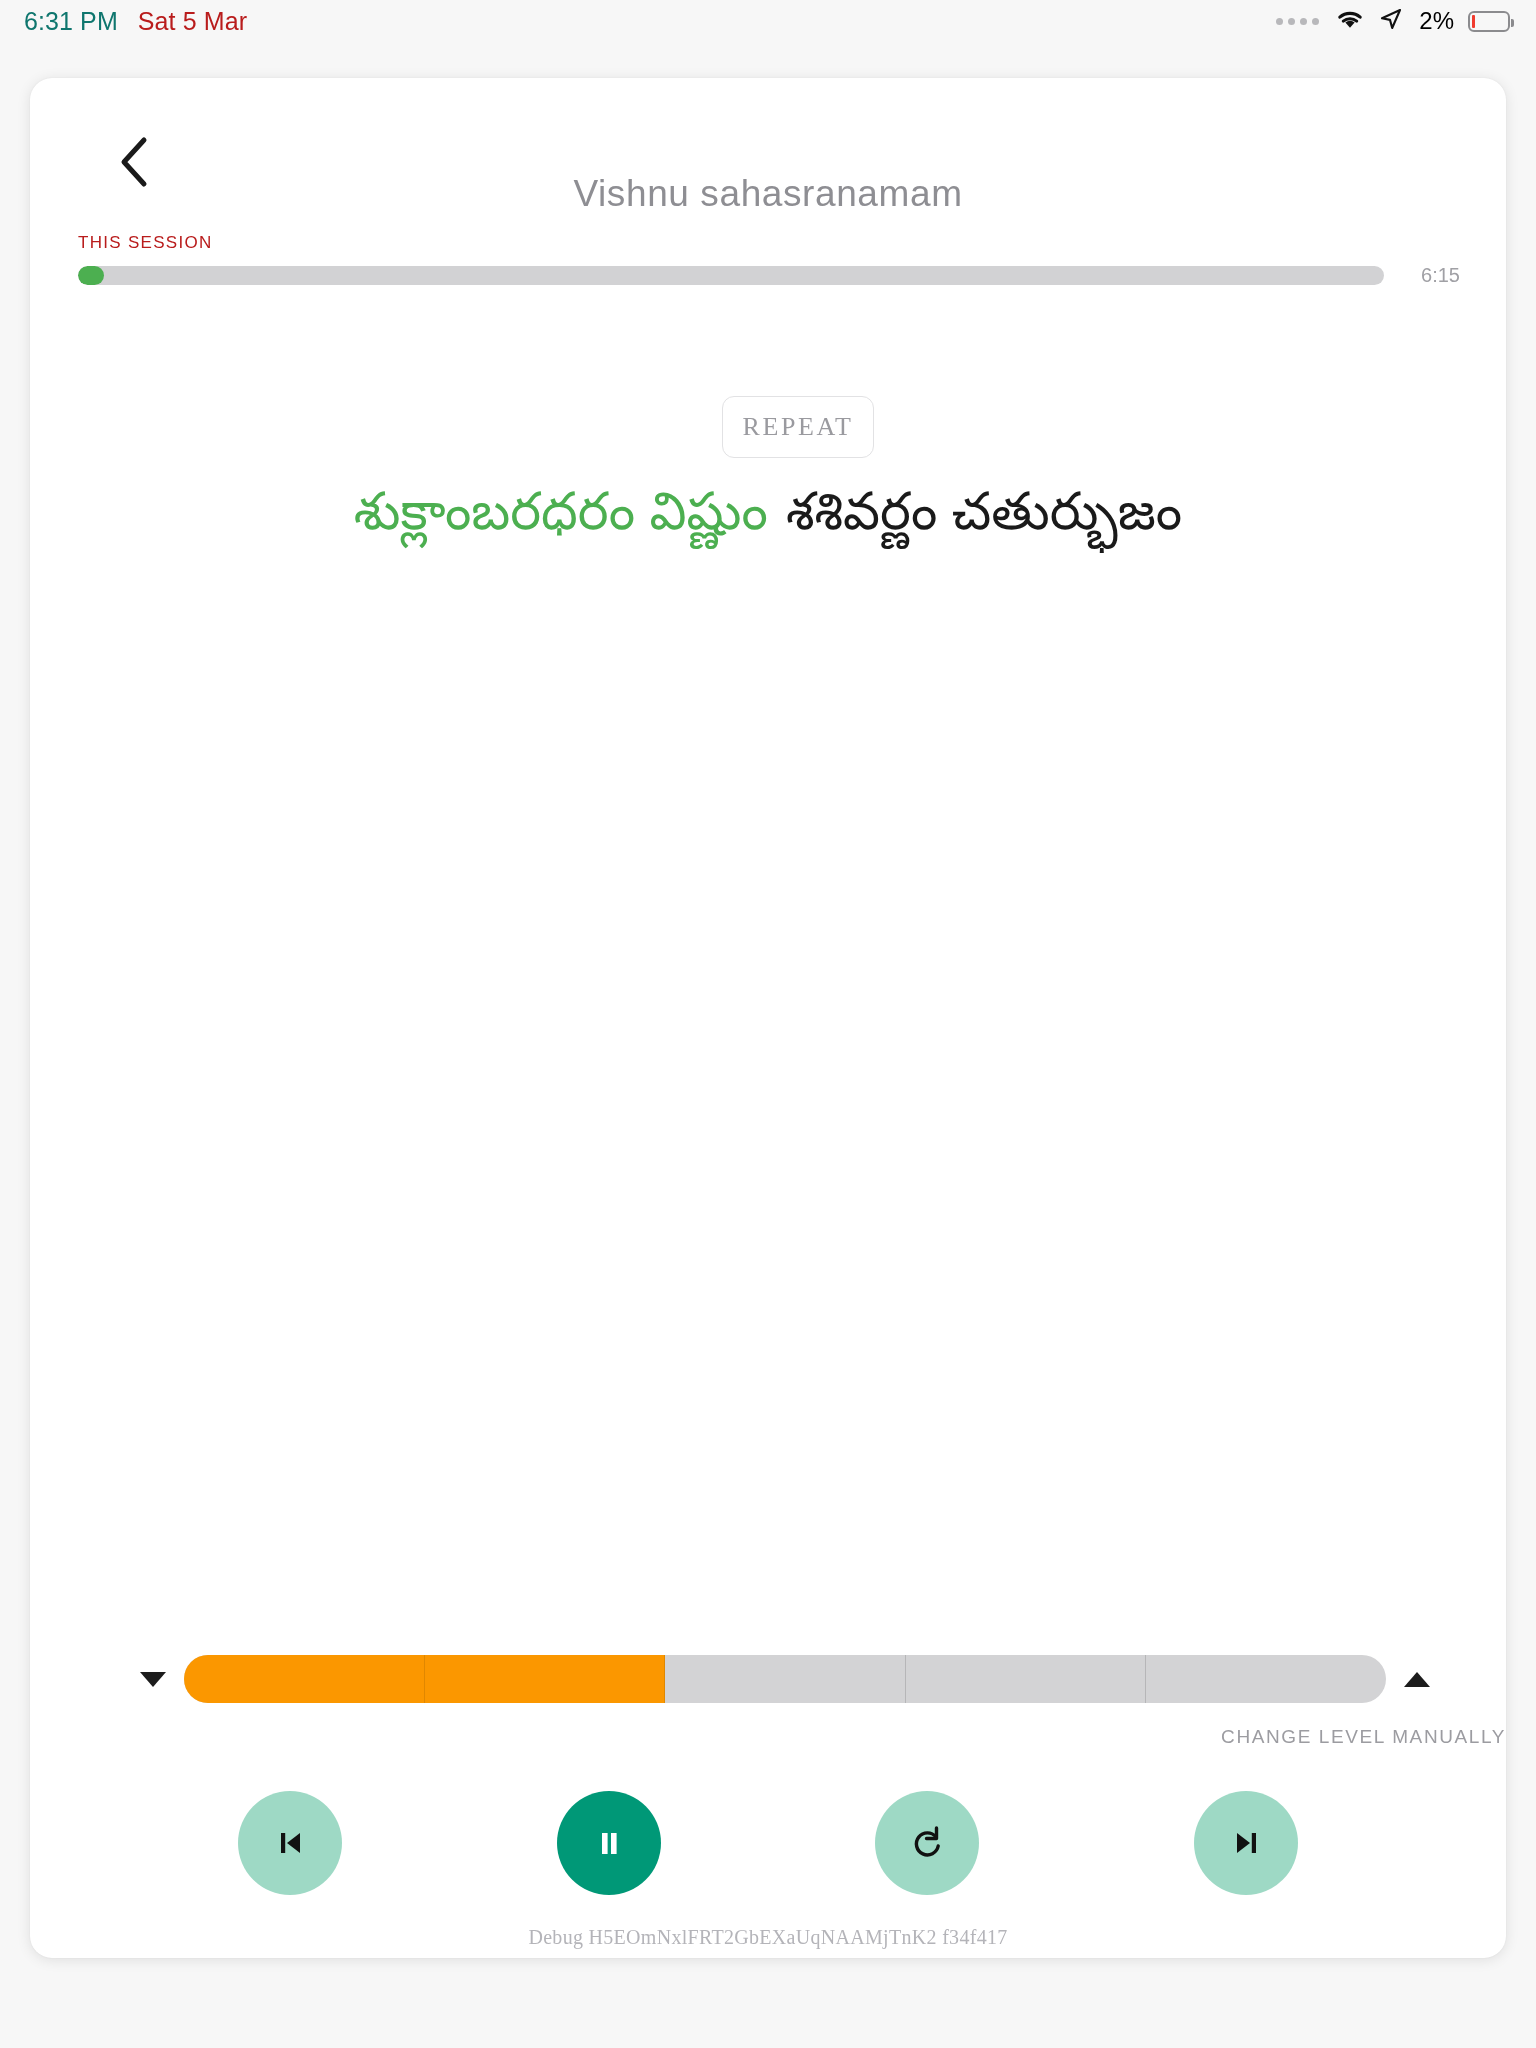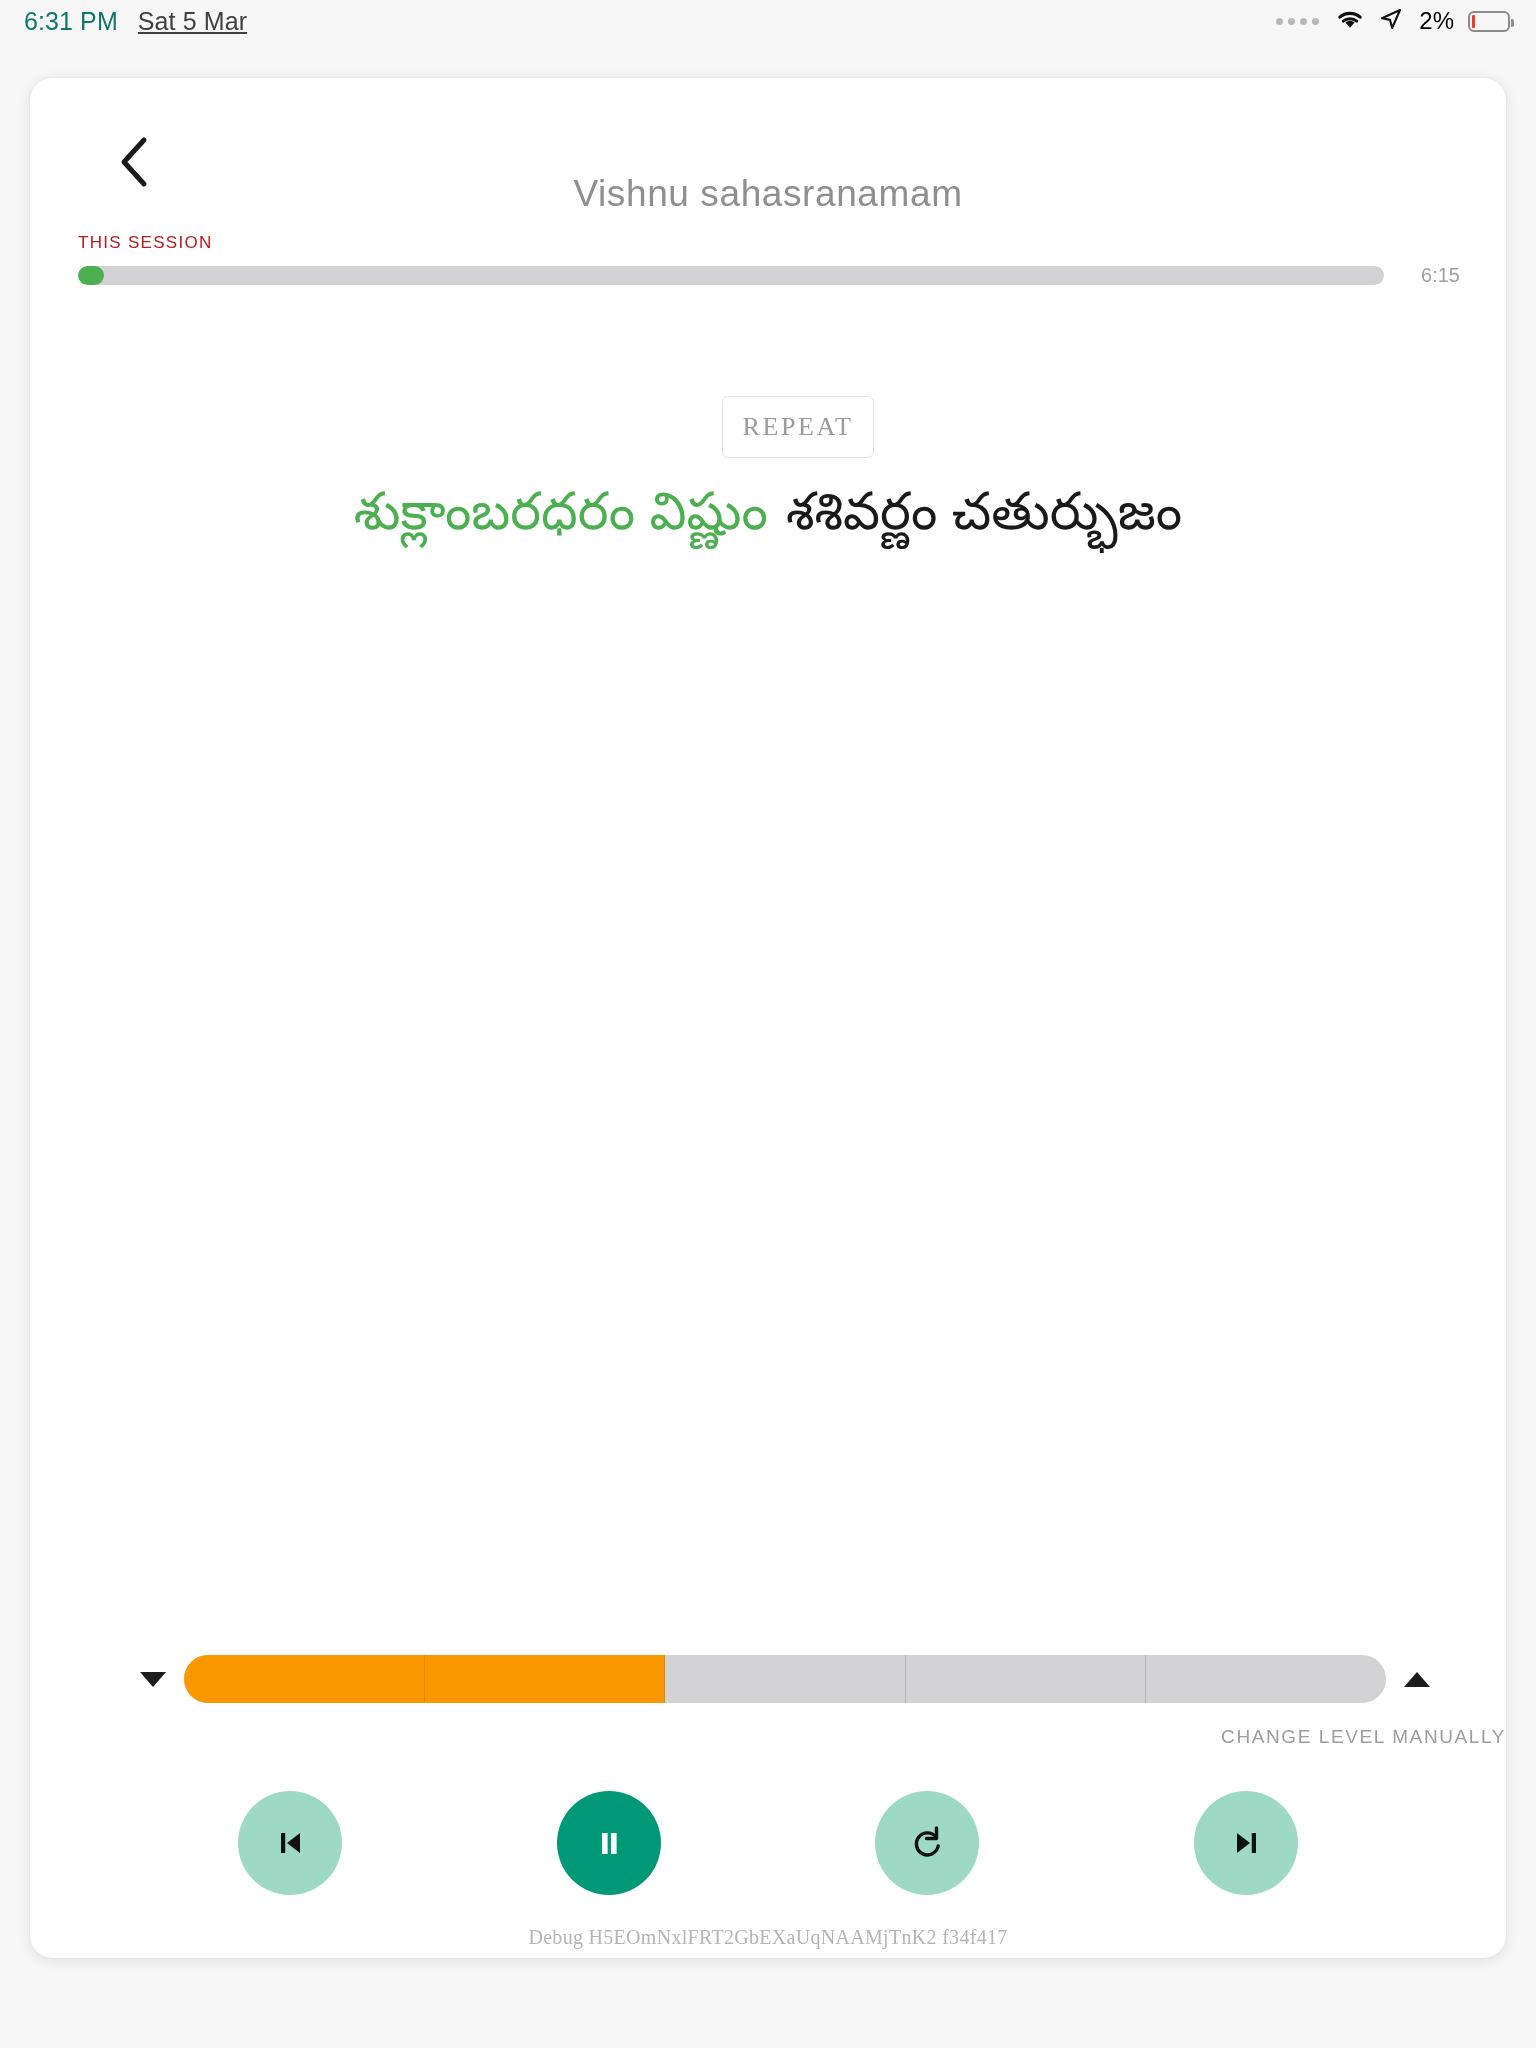--- a/index.html
+++ b/index.html
@@ -32,23 +32,22 @@
     align-items: baseline;
     gap: 20px;
   }
   .sb-time {
     font-size: 25px;
     color: #0f766e;
     letter-spacing: 0.1px;
   }
   .sb-date {
     font-size: 25px;
-    color: #404040;
+    color: #b91c1c;
     letter-spacing: 0.1px;
-    text-decoration: underline;
   }
   .sb-right {
     display: flex;
     align-items: center;
     gap: 14px;
   }
   .sb-dots {
     display: flex;
     gap: 5px;
     align-items: center;
@@ -172,21 +171,21 @@
   }
 
   
   .repeat-btn {
     position: absolute;
     left: 692px;
     top: 318px;
     width: 152px;
     height: 62px;
     border: 1px solid #e2e2e4;
-    border-radius: 6px;
+    border-radius: 12px;
     background: #fff;
     display: flex;
     align-items: center;
     justify-content: center;
     font-family: "Liberation Serif", serif;
     font-size: 26px;
     color: #9a9a9f;
     letter-spacing: 2.6px;
     cursor: pointer;
     box-sizing: border-box;

